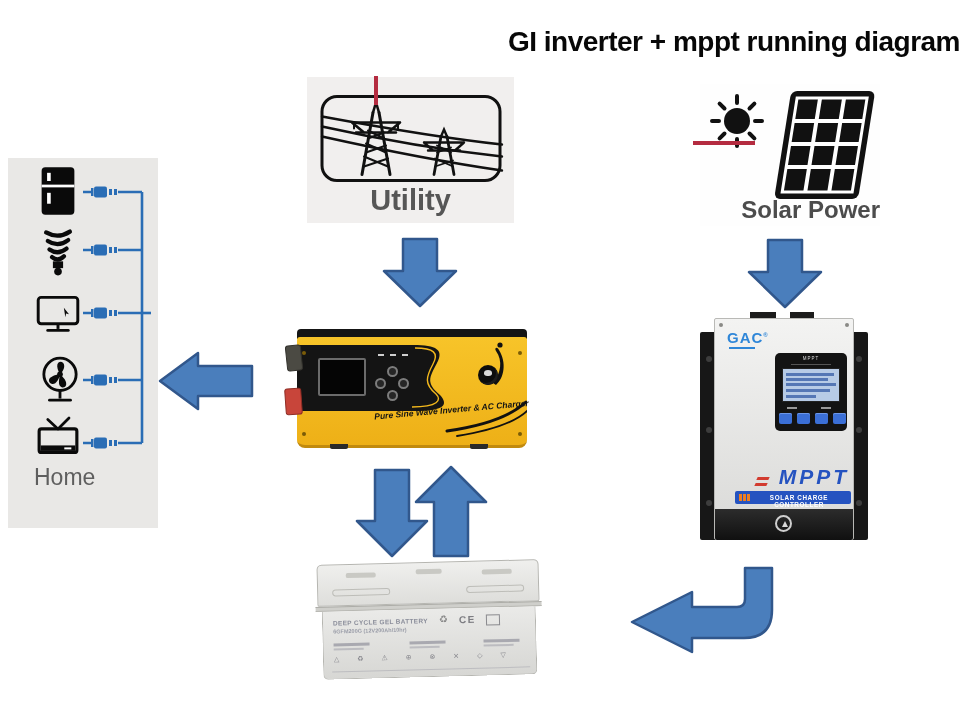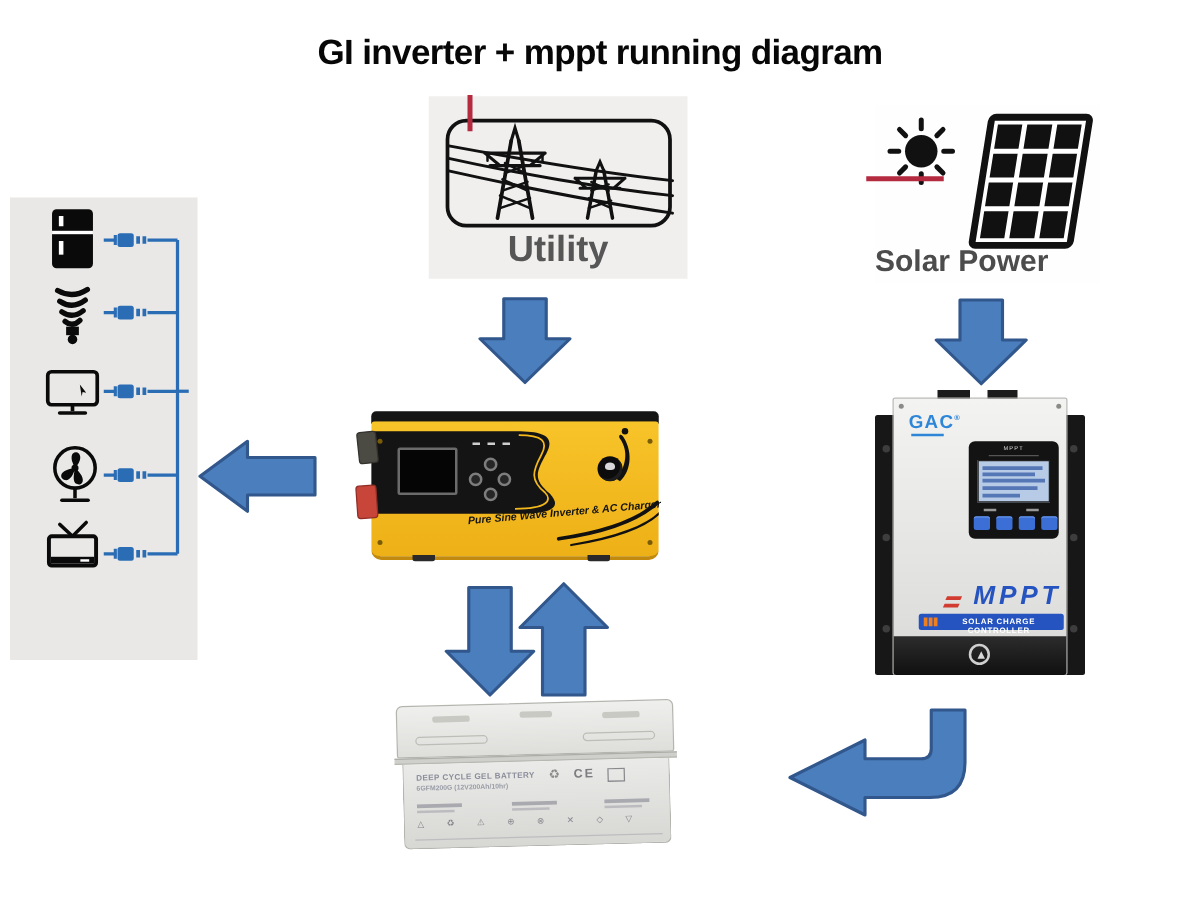--- a/index.html
+++ b/index.html
@@ -1,33 +1,33 @@
 <!DOCTYPE html>
 <html><head>
 <meta charset="utf-8">
 <style>
   html,body{margin:0;padding:0;background:#fff;}
   .canvas{position:relative;width:960px;height:720px;background:#ffffff;overflow:hidden;
           font-family:"Liberation Sans",sans-serif;}
   .abs{position:absolute;}
 
   
-  .page-title{left:0;top:26px;width:960px;text-align:center;font-size:28px;font-weight:bold;
+  .page-title{left:0;top:26px;width:960px;text-align:right;font-size:28px;font-weight:bold;
               letter-spacing:-0.5px;color:#070707;}
 
   
-  .utility-box{left:307px;top:77px;width:207px;height:146px;background:#f1efee;margin-left:36px;}
+  .utility-box{left:307px;top:77px;width:207px;height:146px;background:#f1efee;}
   .utility-label{position:absolute;left:0;bottom:6px;width:100%;text-align:center;
                  font-size:29px;font-weight:600;color:#565656;}
   .red-v{left:374px;top:76px;width:4px;height:29px;background:#b42b40;}
   .red-h{left:693px;top:141px;width:62px;height:4px;background:#b42b40;}
 
   
   .solar-box{left:700px;top:84px;width:180px;height:142px;background:#fefefe;}
-  .solar-label{position:absolute;left:0;bottom:2px;width:100%;text-align:left;
+  .solar-label{position:absolute;left:0;bottom:2px;width:100%;text-align:right;
                font-size:24px;font-weight:600;color:#4c4c4c;}
 
   
   .home-panel{left:8px;top:158px;width:150px;height:370px;background:#e9e8e6;}
   .home-label{position:absolute;left:26px;top:306px;font-size:23px;font-weight:500;
               color:#5e5e5e;line-height:26px;}
 
   
   .overlay{left:0;top:0;width:960px;height:720px;pointer-events:none;z-index:5;}
 
@@ -202,20 +202,21 @@
       <path d="M26,44 V54" stroke-width="3.5"></path>
       <path d="M13,56 H39" stroke-width="3.5" stroke-linecap="round"></path>
     </svg>
     <svg style="position:absolute;left:28px;top:257px;" width="44" height="42" viewBox="0 0 56 52" fill="none" stroke="#0a0a0a">
       <path d="M15,5 L28,17 M42,3 L28,17" stroke-width="3.5" stroke-linecap="round"></path>
       <rect x="4" y="17" width="48" height="30" rx="3" stroke-width="4"></rect>
       <rect x="6" y="38" width="44" height="7" fill="#0a0a0a" stroke="none"></rect>
       <rect x="36" y="40.5" width="9" height="2.5" fill="#fff" stroke="none"></rect>
     </svg>
     <div class="home-label">
+      <div>Home</div>
     </div>
   </div>
 
   <div class="abs inverter">
     <div class="inv-topbar"></div>
     <div class="inv-body"></div>
     <svg class="inv-deco" viewBox="0 0 230 108">
       <path d="M0,8 L116,8 C140,8 147,13 140,26 C132,41 129,46 143,58 C152,68 147,74 118,74 L0,74 Z" fill="#141414"></path>
       <path d="M118,11 C137,11 142,16 136,27 C129,40 127,47 139,57 C145,63 141,70 115,70" stroke="#f3b81c" stroke-width="1.4" fill="none"></path>
       <path d="M196,46 C204,36 206,24 199,14 C197,11 200,9 202,13 C210,26 207,41 199,48 Z" fill="#111"></path>

